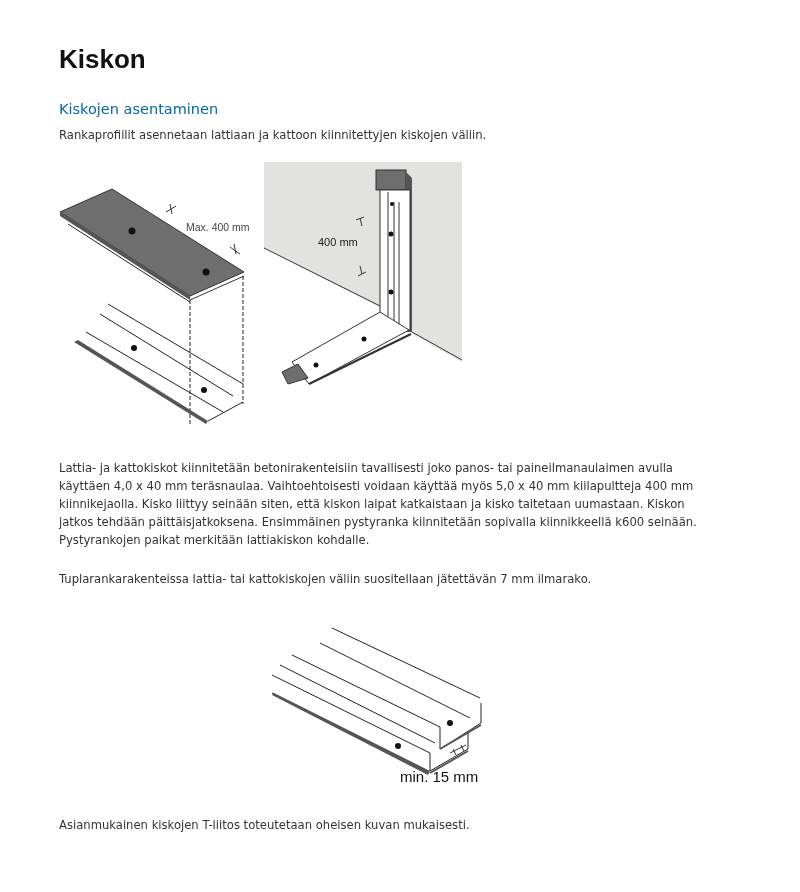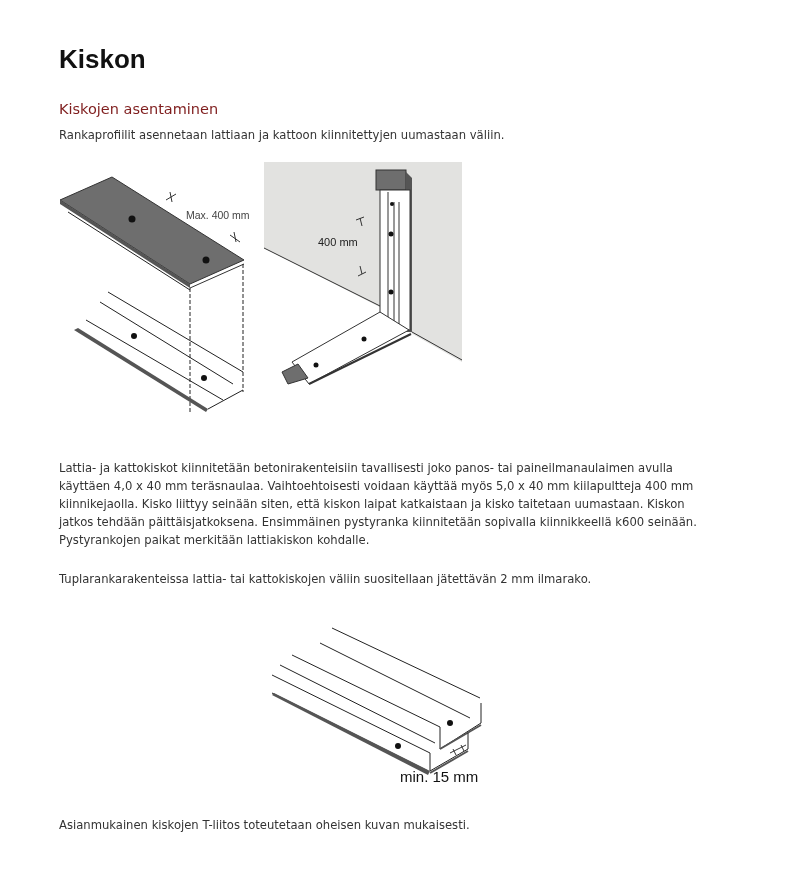--- a/index.html
+++ b/index.html
@@ -2,34 +2,34 @@
 <html><head>
 <meta charset="utf-8">
 <style>
   html, body { margin:0; padding:0; background:#ffffff; }
   body { width:800px; height:892px; position:relative; overflow:hidden;
          font-family:"DejaVu Sans", sans-serif; color:#2b2b2b; }
   .title { position:absolute; left:59px; top:44px; margin:0;
            font-family:"Liberation Sans", sans-serif; font-weight:bold;
            font-size:26px; color:#111; letter-spacing:0; }
   .subtitle { position:absolute; left:59px; top:101px; margin:0;
-              font-size:14.5px; font-weight:normal; color:#7f1d1d; }
+              font-size:14.5px; font-weight:normal; color:#0369a1; }
   .para { position:absolute; left:59px; margin:0; font-size:11.6px;
           line-height:18px; color:#333; width:660px; }
   .fig { position:absolute; }
   .fig svg { display:block; }
 </style>
 </head>
 <body>
 
 <h1 class="title">Kiskon</h1>
 <h2 class="subtitle">Kiskojen asentaminen</h2>
-<p class="para" style="top:126px;">Rankaprofiilit asennetaan lattiaan ja kattoon kiinnitettyjen uumastaan väliin.</p>
+<p class="para" style="top:126px;">Rankaprofiilit asennetaan lattiaan ja kattoon kiinnitettyjen kiskojen väliin.</p>
 
-<div class="fig" style="left:58px; top:172px;text-decoration:underline;">
+<div class="fig" style="left:58px; top:184px;text-decoration:underline;">
   <svg width="200" height="240" viewBox="0 0 200 240">
     <rect width="200" height="240" fill="#ffffff"></rect>
 
     <polygon points="2,28 54,5 186,88 132,112" fill="#6e6e6e" stroke="#333" stroke-width="1"></polygon>
     <polygon points="2,28 132,112 132,116 2,32" fill="#555"></polygon>
     <line x1="132" y1="116" x2="186" y2="92" stroke="#333"></line>
     <circle cx="74" cy="47" r="3.5" fill="#111"></circle>
     <circle cx="148" cy="88" r="3.5" fill="#111"></circle>
 
     <line x1="10" y1="40" x2="132" y2="118" stroke="#222"></line>
@@ -77,21 +77,21 @@
 
     <line x1="92" y1="58" x2="100" y2="55" stroke="#333"></line>
     <line x1="96" y1="56" x2="98" y2="64" stroke="#333"></line>
     <line x1="96" y1="104" x2="98" y2="112" stroke="#333"></line>
     <line x1="94" y1="114" x2="102" y2="110" stroke="#333"></line>
     <text x="54" y="84" font-family="Liberation Sans, sans-serif" font-size="11" fill="#222">400 mm</text>
   </svg>
 </div>
 
 <p class="para" style="top:459px;">Lattia- ja kattokiskot kiinnitetään betonirakenteisiin tavallisesti joko panos- tai paineilmanaulaimen avulla käyttäen 4,0 x 40 mm teräsnaulaa. Vaihtoehtoisesti voidaan käyttää myös 5,0 x 40 mm kiilapultteja 400 mm kiinnikejaolla. Kisko liittyy seinään siten, että kiskon laipat katkaistaan ja kisko taitetaan uumastaan. Kiskon jatkos tehdään päittäisjatkoksena. Ensimmäinen pystyranka kiinnitetään sopivalla kiinnikkeellä k600 seinään. Pystyrankojen paikat merkitään lattiakiskon kohdalle.</p>
-<p class="para" style="top:570px;">Tuplarankarakenteissa lattia- tai kattokiskojen väliin suositellaan jätettävän 2 mm ilmarako.</p>
+<p class="para" style="top:570px;">Tuplarankarakenteissa lattia- tai kattokiskojen väliin suositellaan jätettävän 7 mm ilmarako.</p>
 
 <div class="fig" style="left:270px; top:623px;text-align:right;">
   <svg width="212" height="160" viewBox="0 0 212 160">
     <rect width="212" height="160" fill="#ffffff"></rect>
     <line x1="62" y1="5" x2="210" y2="75" stroke="#222"></line>
     <line x1="50" y1="20" x2="200" y2="95" stroke="#222"></line>
     <line x1="22" y1="32" x2="170" y2="104" stroke="#222"></line>
     <line x1="10" y1="42" x2="165" y2="120" stroke="#222"></line>
     <line x1="2" y1="70" x2="158" y2="148" stroke="#222"></line>
     <line x1="2" y1="52" x2="160" y2="130" stroke="#222"></line>

